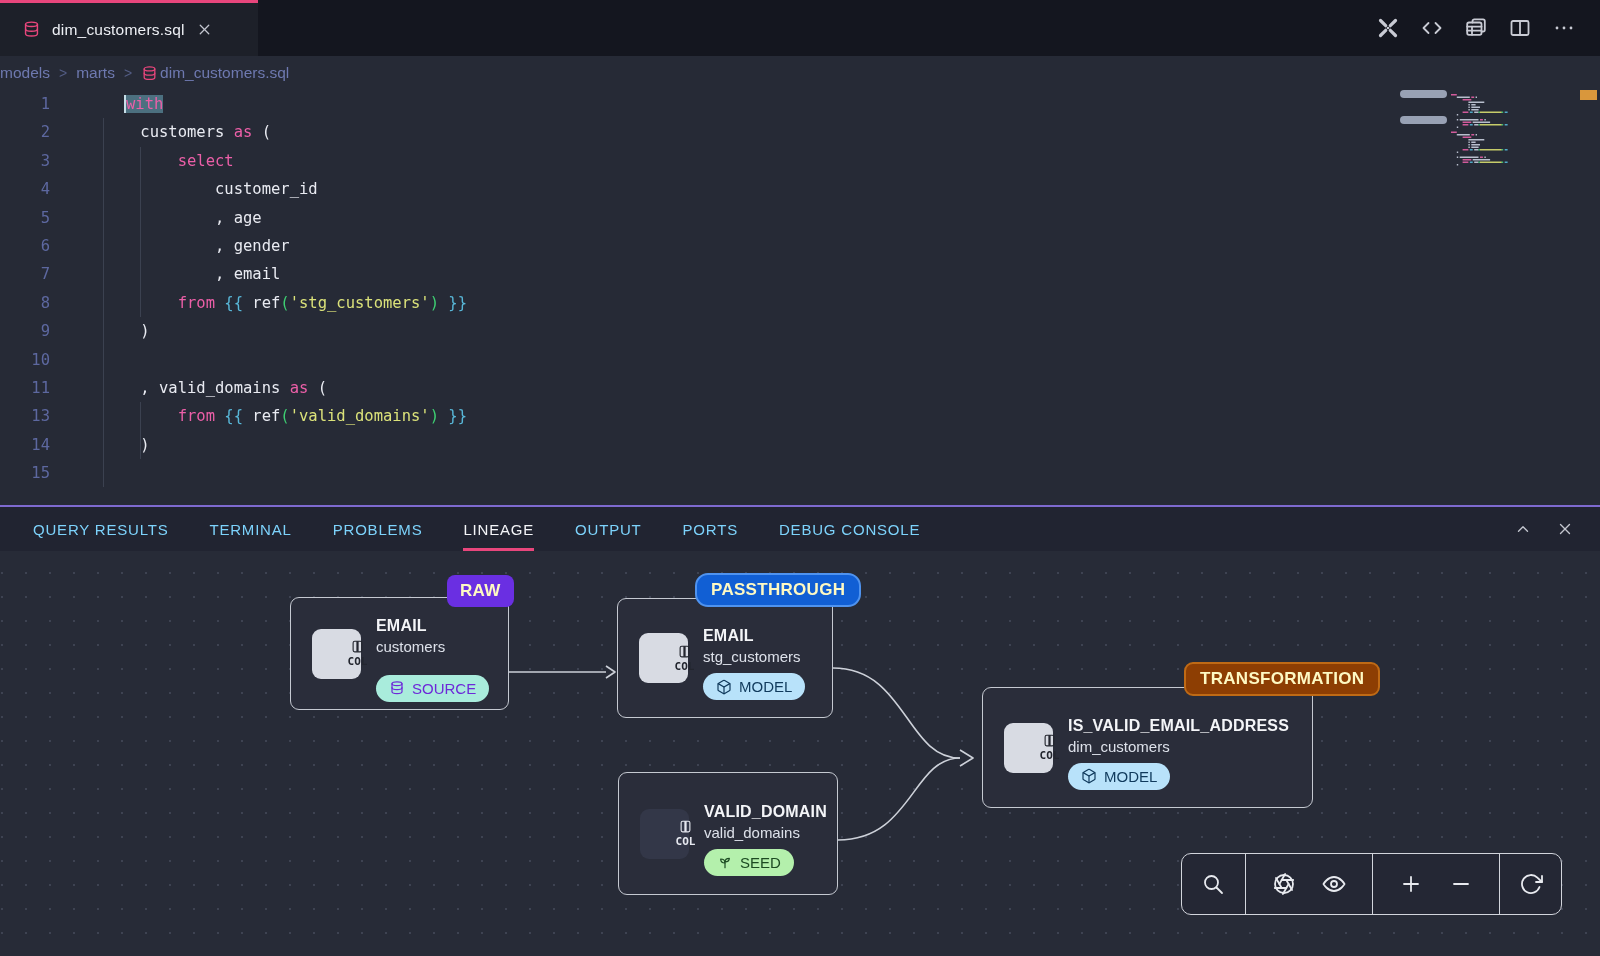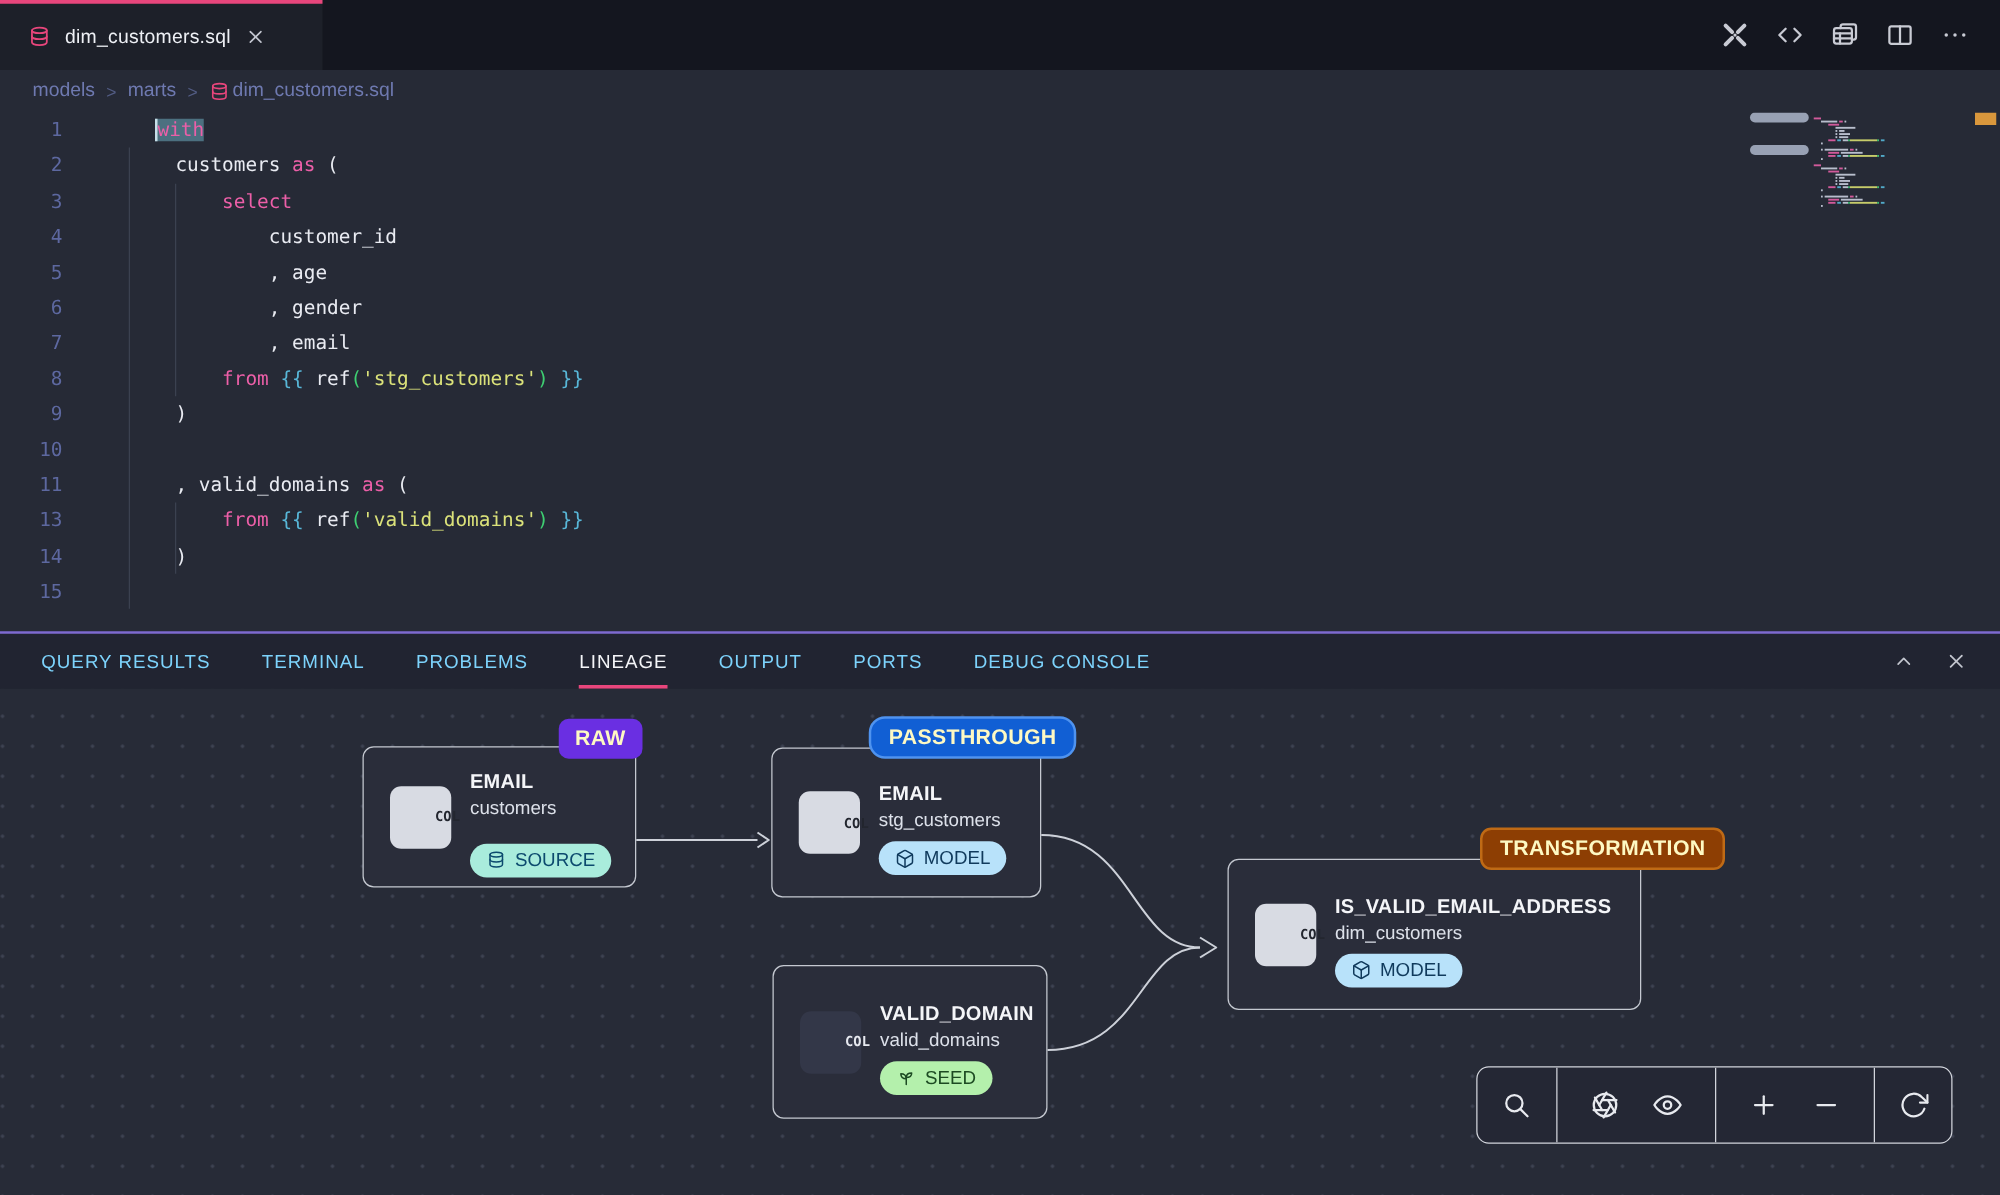--- a/index.html
+++ b/index.html
@@ -14,21 +14,21 @@
   .etab-label { color:#eef0f5; font-size:15.5px; font-weight:500; letter-spacing:.2px; }
   .etab-close { color:#c3c6d0; width:17px; height:17px; cursor:pointer; }
   .tab-db { color:var(--accent); width:19px; height:19px; }
   .topbar-actions { margin-left:auto; display:flex; align-items:center; gap:20px;
     padding-right:24px; color:#c9cbd4; }
   .tb-icon { width:24px; height:24px; cursor:pointer; }
   .ico svg, .tb-icon svg, .etab-close svg, .tab-db svg { width:100%; height:100%; display:block; }
 
   
   .breadcrumb { position:absolute; left:0; top:56px; width:1600px; height:34px;
-    background:#262a36; display:flex; align-items:center; padding-left:26px;
+    background:#262a36; display:flex; align-items:center; 
     font-size:15.5px; color:#6e79b0; gap:9px; }
   .bc-sep { color:#535d85; font-size:14px; }
   .bc-db { width:17px; height:17px; color:var(--accent); margin-right:2px; }
   .bc-item { display:flex; align-items:center; cursor:pointer; }
 
   
   .editor { position:absolute; left:0; top:90px; width:1600px; height:415px;
     background:#262a36; overflow:hidden;
     font-family:"DejaVu Sans Mono", monospace; font-size:15.5px; }
   .code-line { display:flex; height:28.4px; line-height:28.4px; white-space:pre; }
@@ -61,34 +61,34 @@
   
   .canvas { position:absolute; left:0; top:551px; width:1600px; height:405px;
     background:#272b37;
     background-image:radial-gradient(circle, #3e4352 1.2px, transparent 1.4px);
     background-size:24px 24px; background-position:14px 10px; }
   .edges { position:absolute; left:0; top:0; z-index:1; }
   .node { position:absolute; z-index:2; background:#2a2d3a; border:1px solid #c5c9d1;
     border-radius:9px; display:flex; align-items:center; gap:15px; padding:0 16px 0 21px;
     cursor:pointer; }
   .col-chip { flex:none; width:49px; height:50px; border-radius:9px; display:flex;
-    flex-direction:row; align-items:center; justify-content:center; gap:1px;
+    flex-direction:column; align-items:center; justify-content:center; gap:1px;
     font-family:"DejaVu Sans Mono", monospace; font-size:11px; font-weight:bold;
     cursor:pointer;padding-left:42px; }
   .col-chip .ico { width:17px; height:15px; }
   .chip-light { background:#d8dbe3; color:#23262f; }
   .chip-dark  { background:#333748; color:#e6e8ef; }
   .node-text { display:flex; flex-direction:column; gap:3px; }
   .node-title { color:#f4f5f8; font-size:16px; font-weight:bold; letter-spacing:.2px;margin-top:11px; }
   .node-sub { color:#dde1ea; font-size:15px; }
   .type-badge { margin-top:5px; align-self:flex-start; height:27px; border-radius:14px;
     display:inline-flex; align-items:center; gap:7px; padding:0 13px;
     font-size:15px; font-weight:500; }
   .type-badge .ico { width:16px; height:16px; }
-  .badge-source { background:var(--source-bg); color:#0c4a6e;margin-top:17px; }
+  .badge-source { background:var(--source-bg); color:#6d28d9;margin-top:17px; }
   .badge-model  { background:var(--model-bg);  color:#103a5c; }
   .badge-seed   { background:var(--seed-bg);   color:#1c4a22; }
   .corner-badge { position:absolute; z-index:3; color:#fef9c3; font-size:17px;
     font-weight:bold; letter-spacing:.3px; }
   .cb-raw { background:var(--raw-bg); padding:6px 13px; border-radius:8px; }
   .cb-passthrough { background:var(--passthrough-bg); border:2px solid #4f93ef;
     padding:5px 14px; border-radius:9px; }
   .cb-transformation { background:var(--transformation-bg); border:2px solid #bf6a15;
     padding:5px 14px; border-radius:9px; }
 

